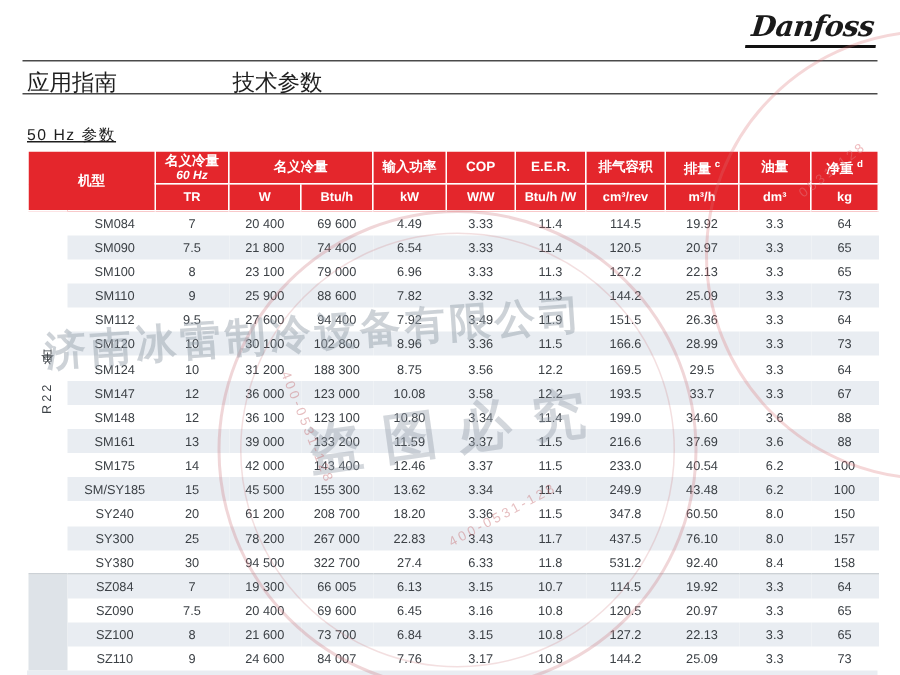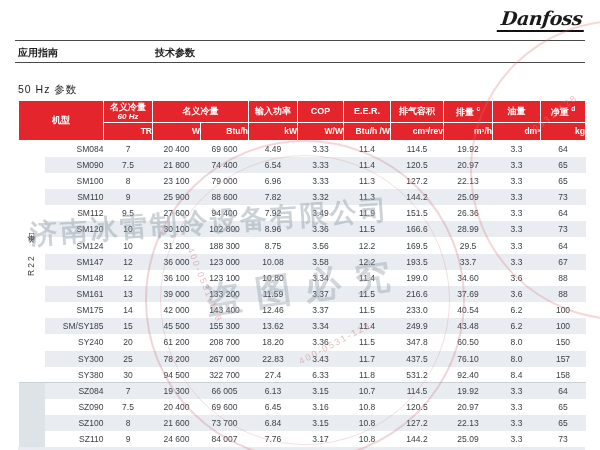--- a/index.html
+++ b/index.html
@@ -15,44 +15,44 @@
     position: absolute; top: 7px; right: 15px;
     font-family: "DejaVu Serif", serif;
     font-style: italic; font-weight: bold; font-size: 19px;
     color: #1a1a1a; border-bottom: 2px solid #111;
     padding: 0 3px 1px 3px; transform: skewX(-6deg);
     letter-spacing: -0.5px;
   }
   .rule { position: absolute; left: 15px; right: 15px; height: 1px; background: #4a4a4a; }
   .rule-1 { top: 40px; }
   .rule-2 { top: 62px; }
-  .crumb { position: absolute; top: 46px; font-size: 10px; font-weight: bold; color: #1e1e1e; text-align: center; }
+  .crumb { position: absolute; top: 46px; font-size: 15px; font-weight: normal; color: #1e1e1e; text-align: center; }
   .crumb-left { left: 18px; }
   .crumb-center { left: 155px; }
-  .section-title { position: absolute; top: 83px; left: 18px; font-size: 10.5px; color: #1e1e1e; letter-spacing: 1px; }
+  .section-title { position: absolute; top: 83px; left: 18px; font-size: 10.5px; color: #1e1e1e; letter-spacing: 1px; text-decoration: underline; }
 
   
   .spec-table {
     position: absolute; top: 100px; left: 18px; width: 567px;
     border-collapse: collapse; table-layout: fixed;
     font-size: 8.5px;
   }
   .spec-table thead th {
     background: #e4262c; color: #ffffff; font-weight: bold;
     border: 1px solid #ffffff; text-align: center; vertical-align: middle;
     font-size: 9px; line-height: 1.15; padding: 0;
   }
   .spec-table thead tr.h1 th { height: 22px; }
-  .spec-table thead tr.h2 th { height: 18px; font-size: 8.5px; text-align: right; }
+  .spec-table thead tr.h2 th { height: 18px; font-size: 8.5px; }
   .spec-table thead th .l2 { display: block; font-size: 8px; font-style: italic; }
   .spec-table thead th sup { font-size: 6.5px; }
   .spec-table td, .spec-table tbody th { padding: 0; height: 16.16px; vertical-align: middle; }
   .spec-table tbody td { color: #3c4146; }
   .spec-table tbody tr.alt td { background: #e9edf2; }
-  .spec-table td.model { text-align: right; padding-left: 5px; }
+  .spec-table td.model { text-align: center; padding-left: 5px; }
   .spec-table td.num { text-align: center; }
   .spec-table tbody th.band { background: #ffffff; text-align: center; vertical-align: middle; font-weight: normal; }
   .spec-table tbody th.band1 { background: #dee3e8; }
   .spec-table tbody tr.group-start td, .spec-table tbody tr.group-start th { border-top: 1px solid #ccd1d6; }
   .vtext {
     writing-mode: vertical-rl; transform: rotate(180deg);
     font-size: 8.5px; color: #3c4146; letter-spacing: 2px; line-height: 1;
     display: inline-block;
   }
   .bottom-strip { position: absolute; left: 18px; top: 447px; width: 567px; height: 3px; background: #e9edf2; }

